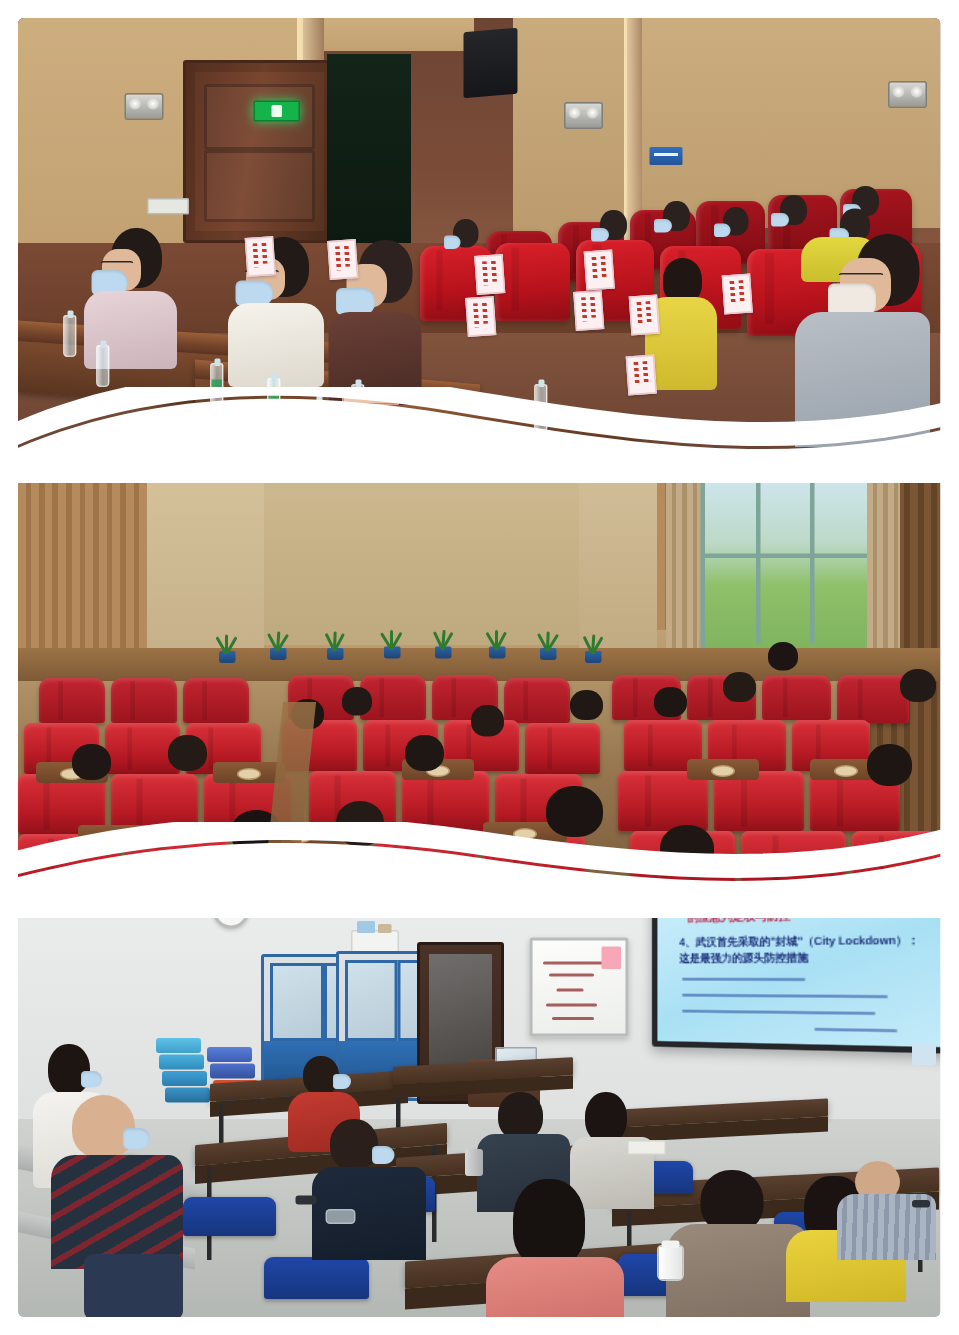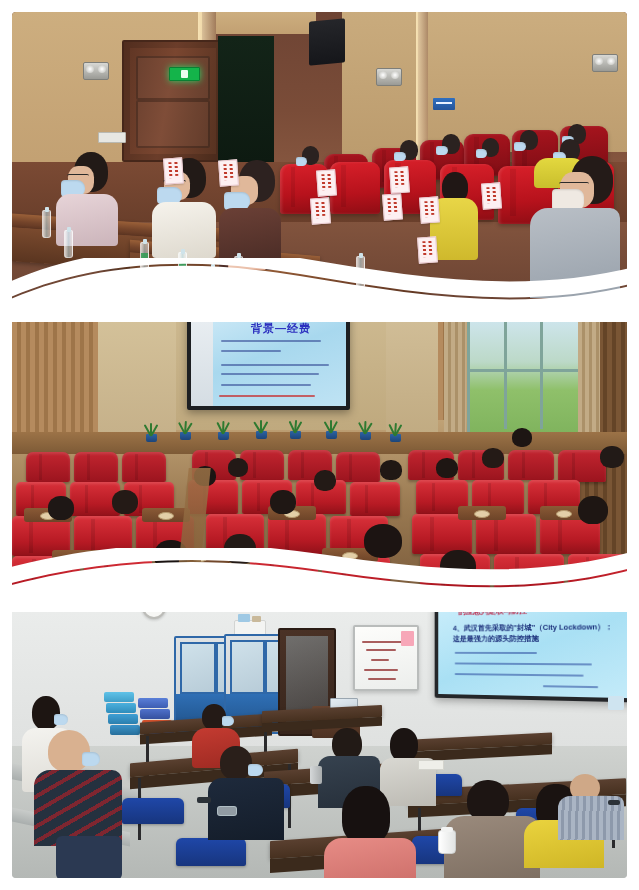--- a/index.html
+++ b/index.html
@@ -392,30 +392,20 @@
   <div class="panel" id="panel-mid">
     <div class="photo">
 
       <div class="wood-slats" style="left:0;top:0;width:86px;height:150px;"></div>
       <div style="position:absolute;left:86px;top:0;width:78px;height:140px;background:linear-gradient(180deg,#d6c49c,#c5b089);"></div>
       <div style="position:absolute;left:164px;top:0;width:210px;height:130px;background:linear-gradient(180deg,#cfbb92,#bfa97e);"></div>
       <div style="position:absolute;left:374px;top:0;width:52px;height:140px;background:linear-gradient(180deg,#d3c09a,#c0aa81);"></div>
       <div class="wood-slats" style="left:426px;top:0;width:28px;height:120px;"></div>
       <div class="wood-slats" style="left:568px;top:0;width:47px;height:260px;background:repeating-linear-gradient(90deg,#7a5635 0 5px,#644427 5px 9px);"></div>
 
-      <div class="screen">
-        <div class="slide-side"></div>
-        <div class="slide-title">背景—经费</div>
-        <div class="slide-line" style="left:30px;top:24px;width:100px;"></div>
-        <div class="slide-line" style="left:30px;top:34px;width:60px;"></div>
-        <div class="slide-line" style="left:30px;top:48px;width:108px;"></div>
-        <div class="slide-line" style="left:30px;top:57px;width:98px;"></div>
-        <div class="slide-line" style="left:30px;top:68px;width:90px;"></div>
-        <div class="slide-line red" style="left:28px;top:79px;width:96px;"></div>
-      </div>
 
       <div class="window">
         <div class="win-mul" style="left:0;top:52px;width:108px;height:3px;"></div>
         <div class="win-mul" style="left:34px;top:0;width:3px;height:112px;"></div>
         <div class="win-mul" style="left:70px;top:0;width:3px;height:112px;"></div>
       </div>
       <div class="curtain" style="left:432px;"></div>
       <div class="curtain" style="left:566px;top:6px;height:140px;"></div>
 
       <div class="floor-aisle" style="left:0;top:132px;width:615px;height:22px;"></div>

